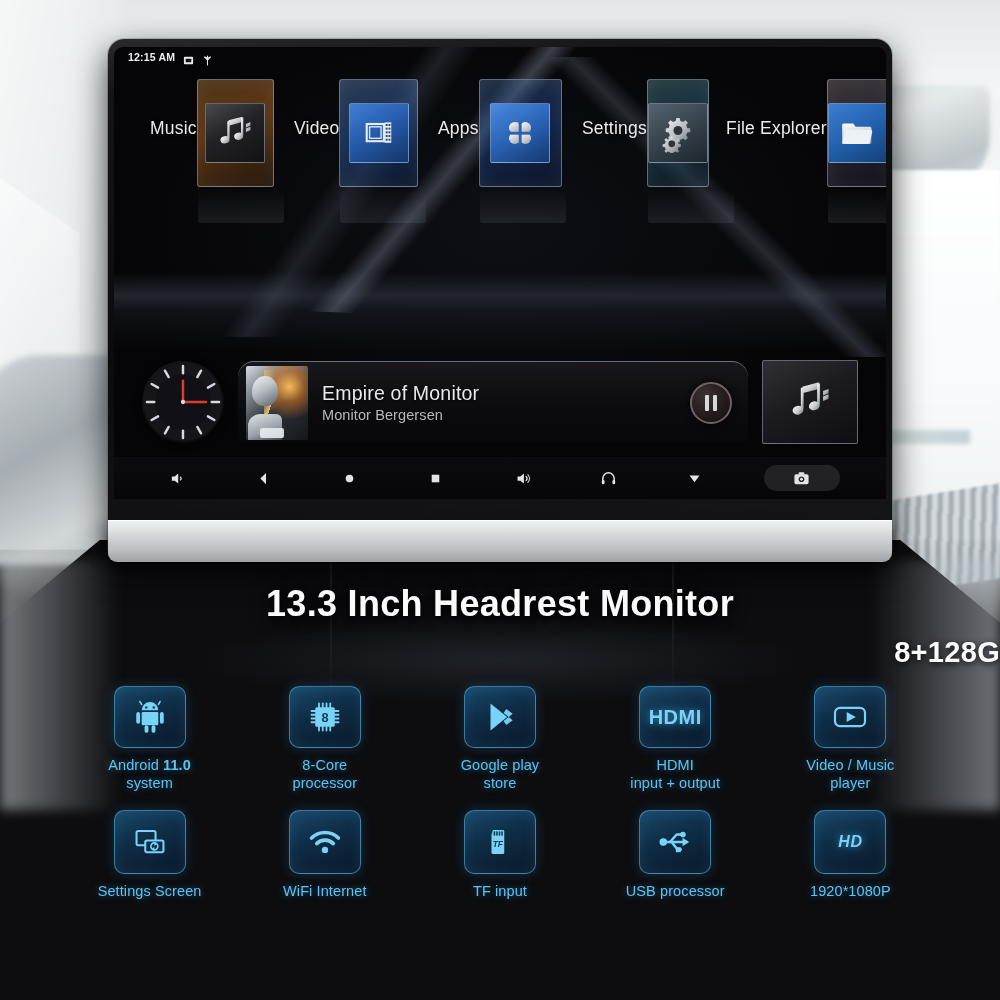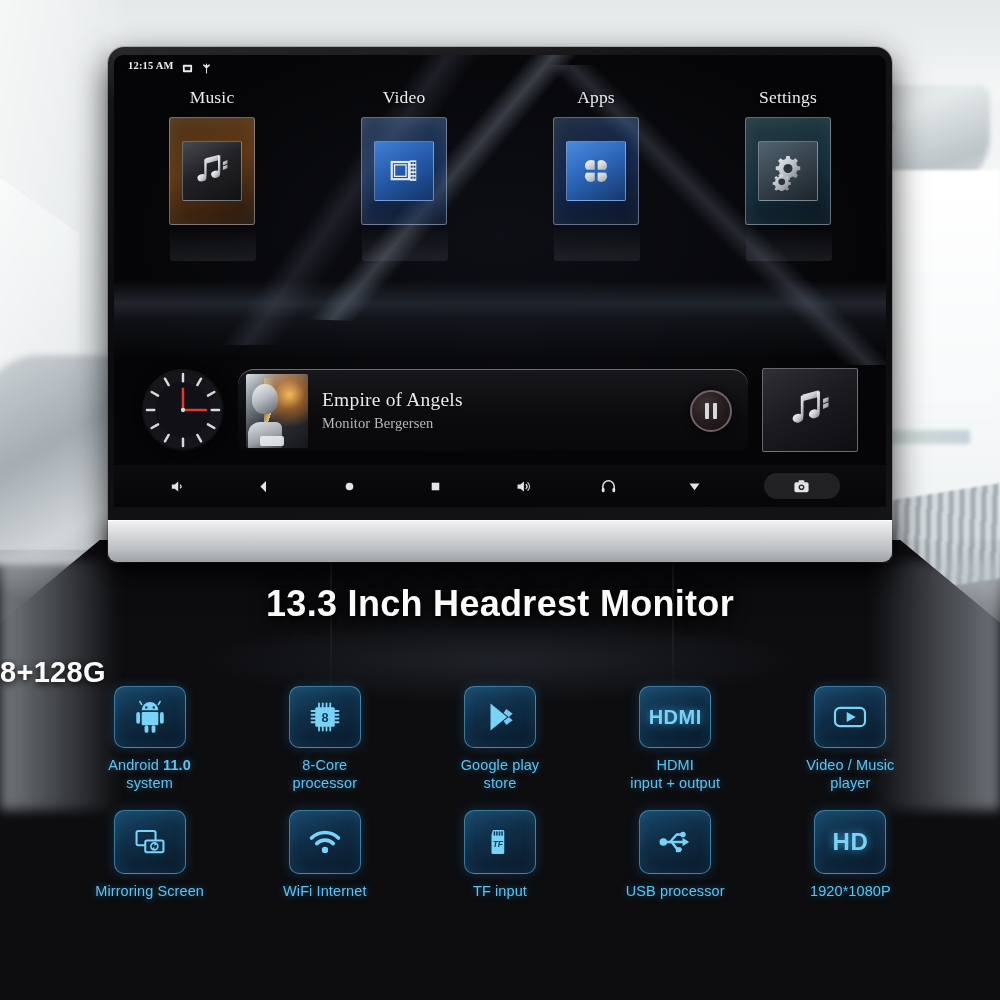--- a/index.html
+++ b/index.html
@@ -101,26 +101,25 @@
     filter: blur(6px);
   }
   .seat-edge-r {
     position: absolute; right: 0; top: 560px; width: 130px; height: 250px;
     background: linear-gradient(270deg, rgba(190,200,208,.55), rgba(20,20,24,0));
     filter: blur(6px);
   }
 
   
   .monitor {
-    position: absolute; left: 108px; top: 47px; width: 784px; height: 515px;
+    position: absolute; left: 108px; top: 39px; width: 784px; height: 515px;
     background: linear-gradient(175deg, #2a2a2d 0%, #141416 10%, #0b0b0d 55%, #17171a 100%);
     border-radius: 16px 16px 6px 6px;
     box-shadow: 0 12px 34px rgba(0,0,0,.75), 0 0 0 1px rgba(120,125,132,.35);
     padding: 8px 6px 0 6px;
-    font-family: Liberation Serif, serif;
   }
   .screen {
     position: relative; width: 772px; height: 452px;
     background: #050507; border-radius: 9px 9px 0 0; overflow: hidden;
   }
   .bezel-bottom {
     position: absolute; left: 108px; top: 520px; width: 784px; height: 42px;
     background: linear-gradient(180deg, #f2f3f4 0%, #d6d8da 35%, #bcc0c3 70%, #9ea2a6 100%);
     border-radius: 0 0 9px 9px;
     box-shadow: 0 7px 16px rgba(0,0,0,.55), inset 0 1px 0 rgba(255,255,255,.85);
@@ -162,21 +161,21 @@
     text-shadow: 0 0 3px rgba(0,0,0,.9);
   }
   .st-ico { width: 11px; height: 11px; display: inline-block; }
 
   
   .home-menu {
     position: relative; z-index: 5;
     display: flex; justify-content: space-between;
     padding: 12px 36px 0 36px;
   }
-  .menu-cell { width: 124px; display: flex; flex-direction: column; align-items: center; }
+  .menu-cell { width: 124px; display: flex; flex-direction: row; align-items: center; }
   .menu-label {
     color: #ebebee; font-size: 17.5px; letter-spacing: .2px; margin-bottom: 9px;
     text-shadow: 0 1px 4px rgba(0,0,0,.9);
     white-space: nowrap;
   }
   .tile-outer {
     position: relative; width: 86px; height: 108px; border-radius: 3px;
     border: 1px solid rgba(190,205,225,.45);
     display: flex; align-items: center; justify-content: center;
     box-shadow: inset 0 0 18px rgba(255,255,255,.07);
@@ -287,24 +286,23 @@
     background: rgba(255,255,255,.10);
   }
 
   
   .promo-title {
     position: absolute; left: 0; right: 0; top: 583px; text-align: center;
     color: #fafafa; font-size: 36px; font-weight: bold; letter-spacing: .3px;
     text-shadow: 0 2px 7px rgba(0,0,0,.95), 0 0 18px rgba(0,0,0,.8);
   }
   .promo-sub {
-    position: absolute; left: 0; right: 0; top: 636px; text-align: left;
+    position: absolute; left: 0; right: 0; top: 636px; text-align: right;
     color: #fafafa; font-size: 29px; font-weight: bold; letter-spacing: .3px;
     text-shadow: 0 2px 7px rgba(0,0,0,.95);
-    margin-top: 20px;
   }
 
   
   .features {
     position: absolute; left: 62px; right: 62px; top: 686px;
     display: grid; grid-template-columns: repeat(5, 1fr); row-gap: 18px;
   }
   .feat { display: flex; flex-direction: column; align-items: center; }
   .feat-icon {
     width: 72px; height: 62px; border-radius: 10px;
@@ -318,21 +316,21 @@
     margin-top: 9px; text-align: center; color: #5ec3f2; font-size: 14.5px;
     line-height: 1.22; letter-spacing: .1px;
     text-shadow: 0 0 7px rgba(50,160,220,.55);
   }
   .feat-label b { font-weight: bold; text-align: center; }
   .hdmi-txt {
     color: #79d3f7; font-size: 20px; font-weight: bold; letter-spacing: .5px;
     text-shadow: 0 0 9px rgba(80,190,245,.7);
   }
   .hd-txt {
-    color: #79d3f7; font-size: 24px; font-weight: bold; 
+    color: #79d3f7; font-size: 16px; font-weight: bold; font-style: italic;
     letter-spacing: .5px; text-shadow: 0 0 9px rgba(80,190,245,.7);
   }
 </style>
 </head>
 <body>
 
 <div id="stage">
 
   <div class="bg-car">
     <div class="roof"></div>
@@ -478,20 +476,39 @@
                 <g fill="url(#ggear)" opacity=".92">
                   <path d="M15 28 l3 0 l.6 2.7 a9 9 0 0 1 2.4 1 l2.2-1.6 l2.1 2.1 l-1.6 2.2 a9 9 0 0 1 1 2.4 l2.7 .6 l0 3 l-2.7 .6 a9 9 0 0 1 -1 2.4 l1.6 2.2 l-2.1 2.1 l-2.2-1.6 a9 9 0 0 1 -2.4 1 l-.6 2.7 l-3 0 l-.6-2.7 a9 9 0 0 1 -2.4-1 l-2.2 1.6 l-2.1-2.1 l1.6-2.2 a9 9 0 0 1 -1-2.4 l-2.7-.6 l0-3 l2.7-.6 a9 9 0 0 1 1-2.4 l-1.6-2.2 l2.1-2.1 l2.2 1.6 a9 9 0 0 1 2.4-1 Z"></path>
                 </g>
                 <circle cx="16.5" cy="37" r="4" fill="#2b343c"></circle>
               </svg>
             </div>
             <div class="tile-reflect"></div>
           </div>
         </div>
 
+        <div class="menu-cell">
+          <div class="menu-label">File Explorer</div>
+          <div class="tile-outer files">
+            <div class="tile-inner files">
+              <svg viewBox="0 0 48 48" width="40" height="38">
+                <defs>
+                    <linearGradient id="gfold" x1="0" y1="0" x2="0.3" y2="1">
+                  <stop offset="0" stop-color="#ffffff"></stop>
+                      <stop offset="55%" stop-color="#d5dade"></stop>
+                      <stop offset="100%" stop-color="#8f969d"></stop>
+                </linearGradient>
+                  </defs>
+                <path d="M6 12 h12 l3 4 h18 a2 2 0 0 1 2 2 v18 a2 2 0 0 1 -2 2 H6 a2 2 0 0 1 -2-2 V14 a2 2 0 0 1 2-2 Z" fill="url(#gfold)"></path>
+                <path d="M10 20 h30 a2 2 0 0 1 2 2 l-3 14 a2 2 0 0 1 -2 2 H6 a2 2 0 0 1 -2-2 l3-14 a2 2 0 0 1 2-2 Z" fill="#eef1f3"></path>
+              </svg>
+            </div>
+            <div class="tile-reflect"></div>
+          </div>
+        </div>
 
       </div>
 
       <div class="player-row">
 
         <div class="clock-widget">
           <svg viewBox="0 0 100 100" width="82" height="82">
             <circle cx="50" cy="50" r="48" fill="#15151a"></circle>
             <circle cx="50" cy="50" r="34" fill="#101016"></circle>
             <g stroke="#d7d9de" stroke-width="3" stroke-linecap="round">
@@ -515,21 +532,21 @@
         </div>
 
         <div class="player-card">
           <div class="album-art">
             <div class="spark"></div>
             <div class="face"></div>
             <div class="body"></div>
             <div class="tag"></div>
           </div>
           <div class="track-meta">
-            <div class="track-title">Empire of Angels</div>
+            <div class="track-title">Empire of Monitor</div>
             <div class="track-artist">Monitor Bergersen</div>
           </div>
           <div class="pause-btn">
               <i></i>
               <i></i>
             </div>
         </div>
 
         <div class="music-tile-right">
           <svg viewBox="0 0 44 44" width="48" height="48">
@@ -691,21 +708,21 @@
     <div class="feat">
       <div class="feat-icon row2">
         <svg viewBox="0 0 48 48" width="38" height="38">
           <rect x="7" y="10" width="24" height="18" rx="2.2" fill="none" stroke="#79d3f7" stroke-width="2.6"></rect>
           <rect x="18" y="22" width="23" height="15" rx="2.2" fill="#0c2d47" stroke="#79d3f7" stroke-width="2.6"></rect>
           <circle cx="29.5" cy="29.5" r="4.4" fill="none" stroke="#79d3f7" stroke-width="2.1"></circle>
           <path d="M29.5 25.6 l3 1.6 l-3 1.6 Z" fill="#79d3f7"></path>
           <path d="M29.5 33.4 l-3 -1.6 l3 -1.6 Z" fill="#79d3f7"></path>
         </svg>
       </div>
-      <div class="feat-label">Mirroring Screen</div>
+      <div class="feat-label">Settings Screen</div>
     </div>
 
     <div class="feat">
       <div class="feat-icon row2">
         <svg viewBox="0 0 48 48" width="38" height="38">
           <g fill="none" stroke="#79d3f7" stroke-linecap="round">
             <path d="M7 19 a24 24 0 0 1 34 0" stroke-width="4.6"></path>
             <path d="M13.5 26 a15 15 0 0 1 21 0" stroke-width="4.6"></path>
           </g>
           <circle cx="24" cy="34" r="4" fill="#79d3f7"></circle>

